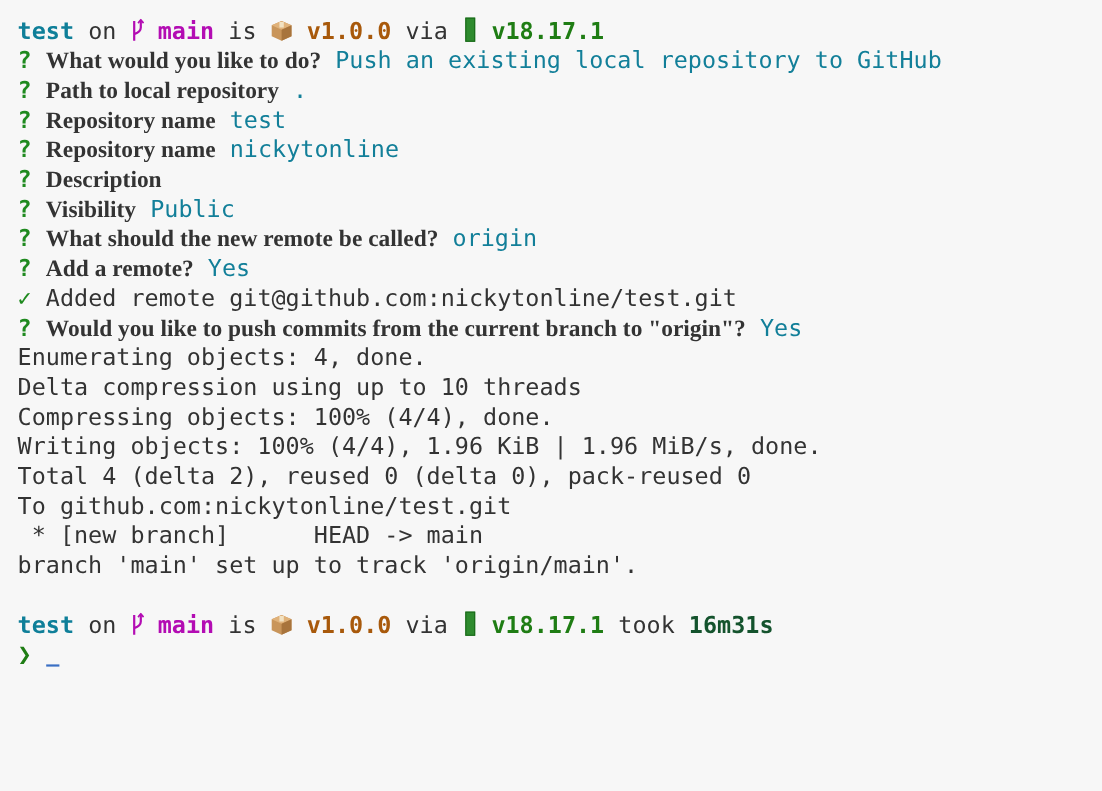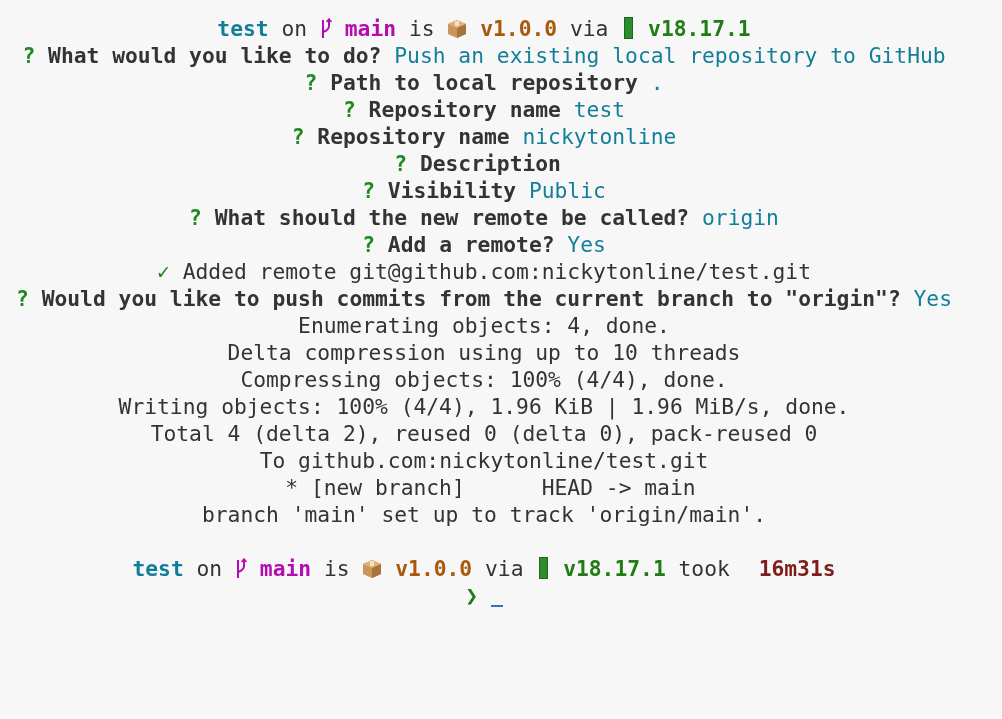--- a/index.html
+++ b/index.html
@@ -3,28 +3,28 @@
 <meta charset="utf-8">
 <style>
   html, body { margin:0; padding:0; }
   body {
     width:1002px; height:719px; overflow:hidden;
     background:#f7f7f7;
     font-family:"DejaVu Sans Mono", "Liberation Mono", monospace;
     font-size:21.3px;
     color:#333333;
   }
-  .term { position:absolute; left:16px; top:15px;text-align:center; }
+  .term { position:absolute; left:16px; top:15px; }
   .line { height:27px; line-height:27px; white-space:pre; }
-  .b { font-weight:bold; }
+  .b { font-weight:bold;font-family:Liberation Serif, serif; }
   .dir { color:#0f7f99; font-weight:bold; }
   .branch { color:#b30cb3; font-weight:bold; }
   .pkg { color:#a8590b; font-weight:bold; }
   .node { color:#1f7d14; font-weight:bold; }
-  .took { color:#7f1d1d; font-weight:bold;margin-left:16px; }
+  .took { color:#14532d; font-weight:bold; }
   .q { color:#1f8a1f; font-weight:bold; }
   .ok { color:#1f8a1f; }
   .ans { color:#127f99; }
   .prompt-char { color:#1f7d14; font-weight:bold; }
   .branch-icon { display:inline-block; width:12px; height:22px; vertical-align:-4px; }
   .box-icon { display:inline-block; width:20px; height:20px; vertical-align:-3px; }
   .node-icon { display:inline-block; width:7px; height:20px; background:#2e8b2e; border:1px solid #1a6a1a; vertical-align:-3px; margin:0 2px 0 3px; }
   .cursor { display:inline-block; width:12px; height:2px; background:#3a6fc4; vertical-align:-4px; }
 </style>
 </head>

